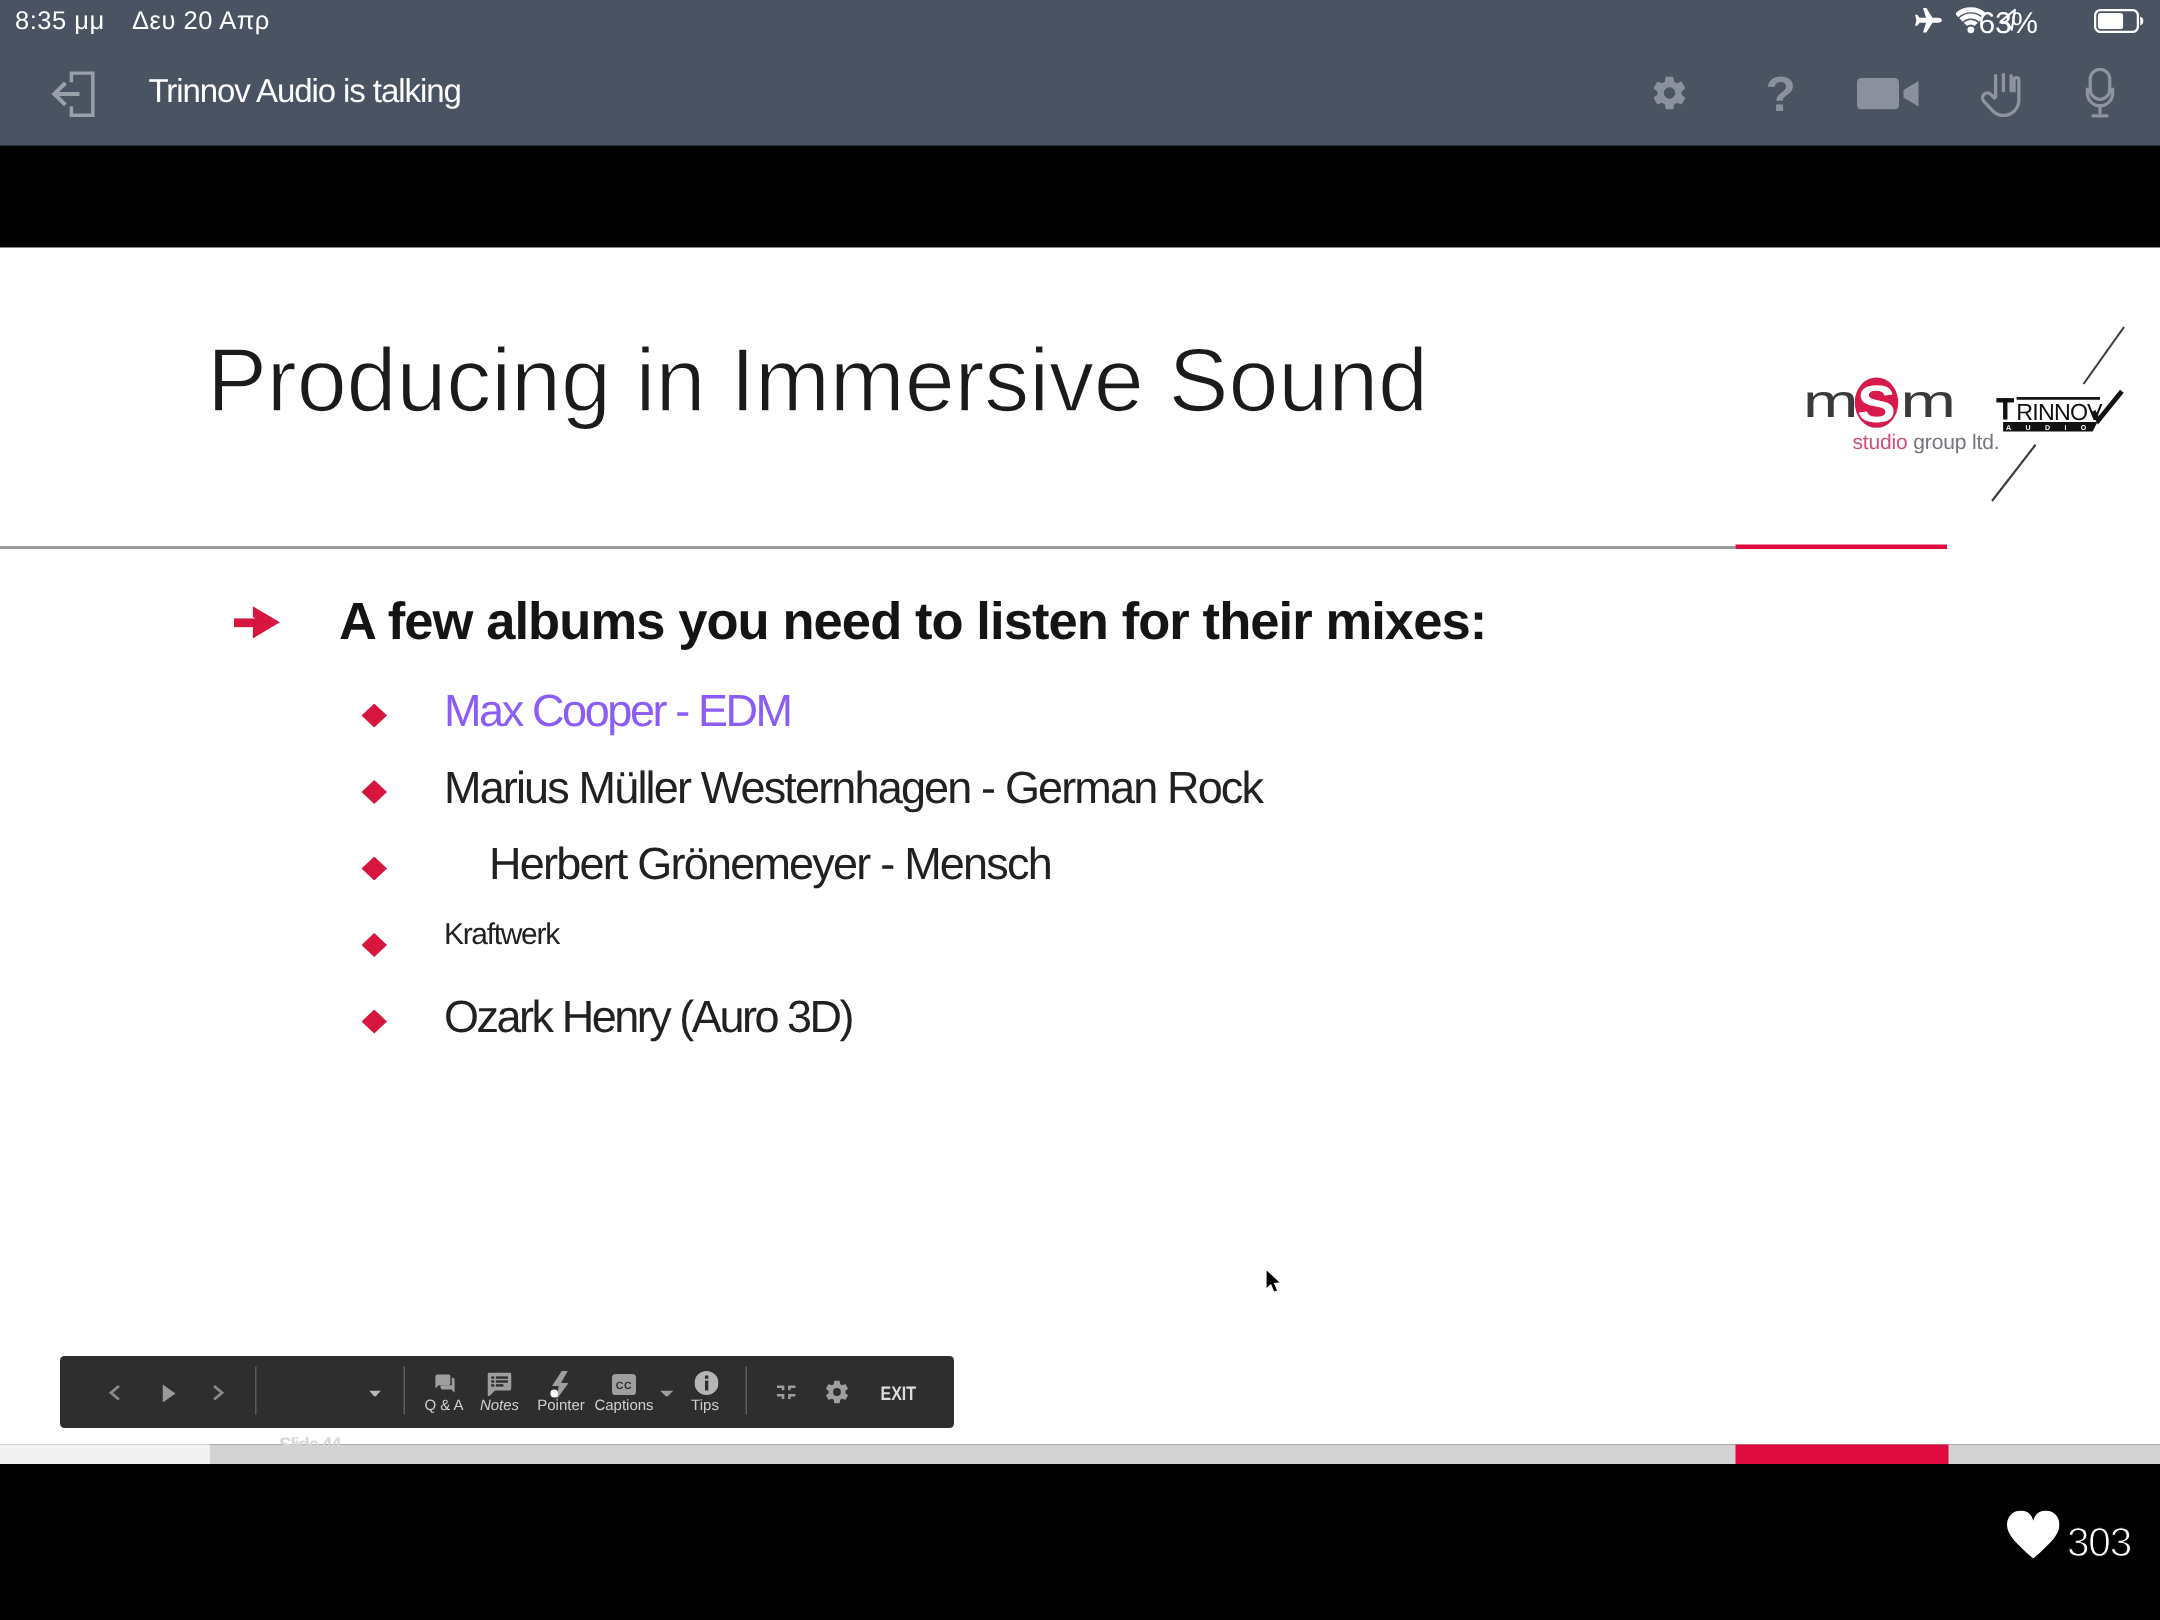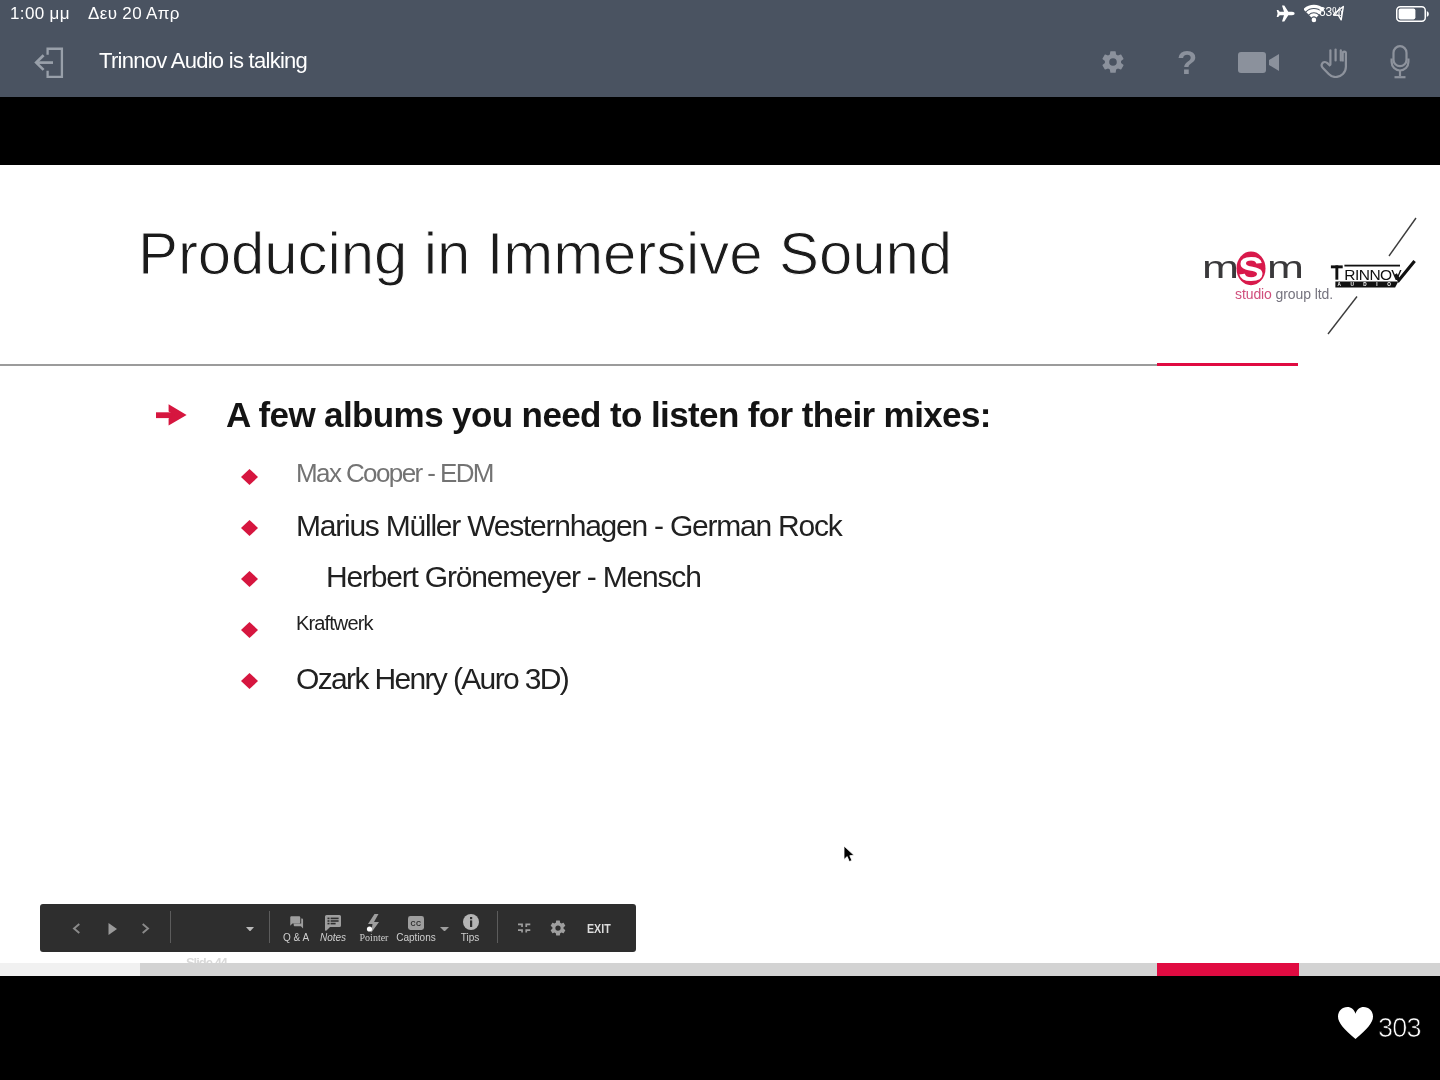--- a/index.html
+++ b/index.html
@@ -8,21 +8,21 @@
   #topbar{left:0;top:0;width:1440px;height:97px;background:#4a5361;}
   #slide{left:0;top:165px;width:1440px;height:798px;background:#fff;}
   #strip{left:0;top:963px;width:1440px;height:12.5px;background:#d3d3d3;}
   .white{color:#fff;}
 </style>
 </head>
 <body>
 
 <div class="abs" id="topbar"></div>
 
-<div class="abs white" style="left:10px;top:4px;font-size:17px;letter-spacing:0.35px;">1:00 μμ</div>
+<div class="abs white" style="left:10px;top:4px;font-size:17px;letter-spacing:0.35px;">8:35 μμ</div>
 <div class="abs white" style="left:88px;top:4px;font-size:17px;letter-spacing:0.35px;">Δευ 20 Απρ</div>
 
 <svg class="abs" style="left:1276px;top:5px;" width="19" height="17" viewBox="0 0 19 17">
   <g transform="translate(19,0) rotate(90)">
   <path d="M8.5 0.4 C9.4 0.4 10.2 1.4 10.2 3 V6.7 L16.6 10.7 V13 L10.2 11 V15.3 L12.1 16.8 V18.3 L8.5 17.4 L4.9 18.3 V16.8 L6.8 15.3 V11 L0.4 13 V10.7 L6.8 6.7 V3 C6.8 1.4 7.6 0.4 8.5 0.4 Z" fill="#fff"></path>
   </g>
 </svg>
 
 <svg class="abs" style="left:1304px;top:4px;" width="20" height="19" viewBox="0 0 20 19">
   <path d="M0.4 6.3 A13.7 13.7 0 0 1 19.4 6.3" fill="none" stroke="#fff" stroke-width="3.3"></path>
@@ -30,21 +30,21 @@
   <path d="M6.3 12.3 A5.1 5.1 0 0 1 13.5 12.3" fill="none" stroke="#fff" stroke-width="3.1"></path>
   <circle cx="9.9" cy="15.9" r="2.3" fill="#fff"></circle>
 </svg>
 
 <svg class="abs" style="left:1332.5px;top:4px;" width="14" height="17" viewBox="0 0 14 17">
   <g transform="translate(6.8,8.6) rotate(30)">
   <path d="M0 -7 L4.8 5.6 L0 3 L-4.8 5.6 Z" fill="none" stroke="#fff" stroke-width="1.4" stroke-linejoin="round"></path>
   </g>
 </svg>
 
-<div class="abs white" style="left:1319px;top:5px;font-size:12px;letter-spacing:-0.2px;text-align:right;">63%</div>
+<div class="abs white" style="left:1319px;top:5px;font-size:20px;letter-spacing:-0.2px;text-align:right;">63%</div>
 
 <svg class="abs" style="left:1396px;top:6px;" width="34" height="16" viewBox="0 0 34 16">
   <rect x="0.75" y="0.75" width="28.5" height="14.5" rx="3.5" fill="none" stroke="#fff" stroke-width="1.5"></rect>
   <rect x="2.6" y="2.6" width="16.8" height="10.8" rx="1.8" fill="#fff"></rect>
   <path d="M30.8 5 a3.2 3.2 0 0 1 0 6 z" fill="#fff"></path>
 </svg>
 
 <svg class="abs" style="left:34px;top:46px;" width="30" height="33" viewBox="0 0 30 33">
   <path d="M13.6 8.8 V2.75 H27.9 V30.8 H13.6 V24.8" fill="none" stroke="#99a0aa" stroke-width="2.3"></path>
   <path d="M2 16.6 H19" stroke="#99a0aa" stroke-width="2.7"></path>
@@ -127,21 +127,21 @@
 <svg class="abs" style="left:241px;top:571px;" width="17" height="16" viewBox="0 0 17 16">
     <polygon points="8.5,0 17,8 8.5,16 0,8" fill="#d6163f"></polygon>
   </svg>
 <svg class="abs" style="left:241px;top:622px;" width="17" height="16" viewBox="0 0 17 16">
     <polygon points="8.5,0 17,8 8.5,16 0,8" fill="#d6163f"></polygon>
   </svg>
 <svg class="abs" style="left:241px;top:673px;" width="17" height="16" viewBox="0 0 17 16">
     <polygon points="8.5,0 17,8 8.5,16 0,8" fill="#d6163f"></polygon>
   </svg>
 
-<div class="abs item" id="it1" style="left:296px;top:460px;font-size:26px;color:#737373;line-height:1;letter-spacing:-1.6px;">Max Cooper - EDM</div>
+<div class="abs item" id="it1" style="left:296px;top:460px;font-size:30px;color:#8b5cf6;line-height:1;letter-spacing:-1.6px;">Max Cooper - EDM</div>
 <div class="abs item" id="it2" style="left:296px;top:511px;font-size:30px;color:#212121;line-height:1;letter-spacing:-1.23px;">Marius Müller Westernhagen - German Rock</div>
 <div class="abs item" id="it3" style="left:296px;top:562px;font-size:30px;color:#212121;line-height:1;letter-spacing:-1.19px;margin-left:30px;">Herbert Grönemeyer - Mensch</div>
 <div class="abs item" id="it4" style="left:296px;top:613px;font-size:20px;color:#212121;line-height:1;letter-spacing:-0.88px;">Kraftwerk</div>
 <div class="abs item" id="it5" style="left:296px;top:664px;font-size:30px;color:#212121;line-height:1;letter-spacing:-1.65px;">Ozark Henry (Auro 3D)</div>
 
 <svg class="abs" style="left:843px;top:846px;" width="14" height="18" viewBox="0 0 14 18">
   <path d="M1 0 L1 13.5 L4.2 10.6 L6.3 15.6 L8.9 14.5 L6.8 9.7 L11 9.3 Z" fill="#000" stroke="#fff" stroke-width="0.8"></path>
 </svg>
 
 <div class="abs" style="left:40px;top:903.5px;width:596px;height:48.2px;background:#2e2e2e;border-radius:3px;"></div>
@@ -176,21 +176,21 @@
     <rect x="5.6" y="5.2" width="8" height="1.6" fill="#2e2e2e"></rect>
   <rect x="2.5" y="7.8" width="2" height="1.6" fill="#2e2e2e"></rect>
     <rect x="5.6" y="7.8" width="5" height="1.6" fill="#2e2e2e"></rect>
 </svg>
 <div class="abs tlabel" style="left:317px;top:932px;width:32px;text-align:center;font-size:10px;color:#cfcfcf;font-style:italic;">Notes</div>
 
 <svg class="abs" style="left:364px;top:914px;" width="19" height="19" viewBox="0 0 19 19">
   <path d="M10.5 0 L4 10 h4.5 L7 19 L15 8 h-5 L14.5 0 Z" fill="#9e9e9e"></path>
   <circle cx="5.5" cy="15" r="2.6" fill="#fdfdfd"></circle>
 </svg>
-<div class="abs tlabel" style="left:355px;top:932px;width:38px;text-align:center;font-size:10px;color:#cfcfcf;font-family:Liberation Serif, serif;">Pointer</div>
+<div class="abs tlabel" style="left:355px;top:932px;width:38px;text-align:center;font-size:10px;color:#cfcfcf;">Pointer</div>
 
 <svg class="abs" style="left:408px;top:916px;" width="16" height="14" viewBox="0 0 16 14">
   <rect x="0" y="0" width="16" height="14" rx="2.4" fill="#9e9e9e"></rect>
   <text x="8" y="9.7" font-size="7" font-weight="bold" font-family="Liberation Sans" fill="#2e2e2e" text-anchor="middle" letter-spacing="0.4">CC</text>
 </svg>
 <div class="abs tlabel" style="left:394px;top:932px;width:44px;text-align:center;font-size:10px;color:#cfcfcf;">Captions</div>
 <svg class="abs" style="left:440px;top:926.5px;" width="9" height="4.5" viewBox="0 0 9 4.5">
     <polygon points="0,0 9,0 4.5,4.5" fill="#9e9e9e"></polygon>
   </svg>
 

